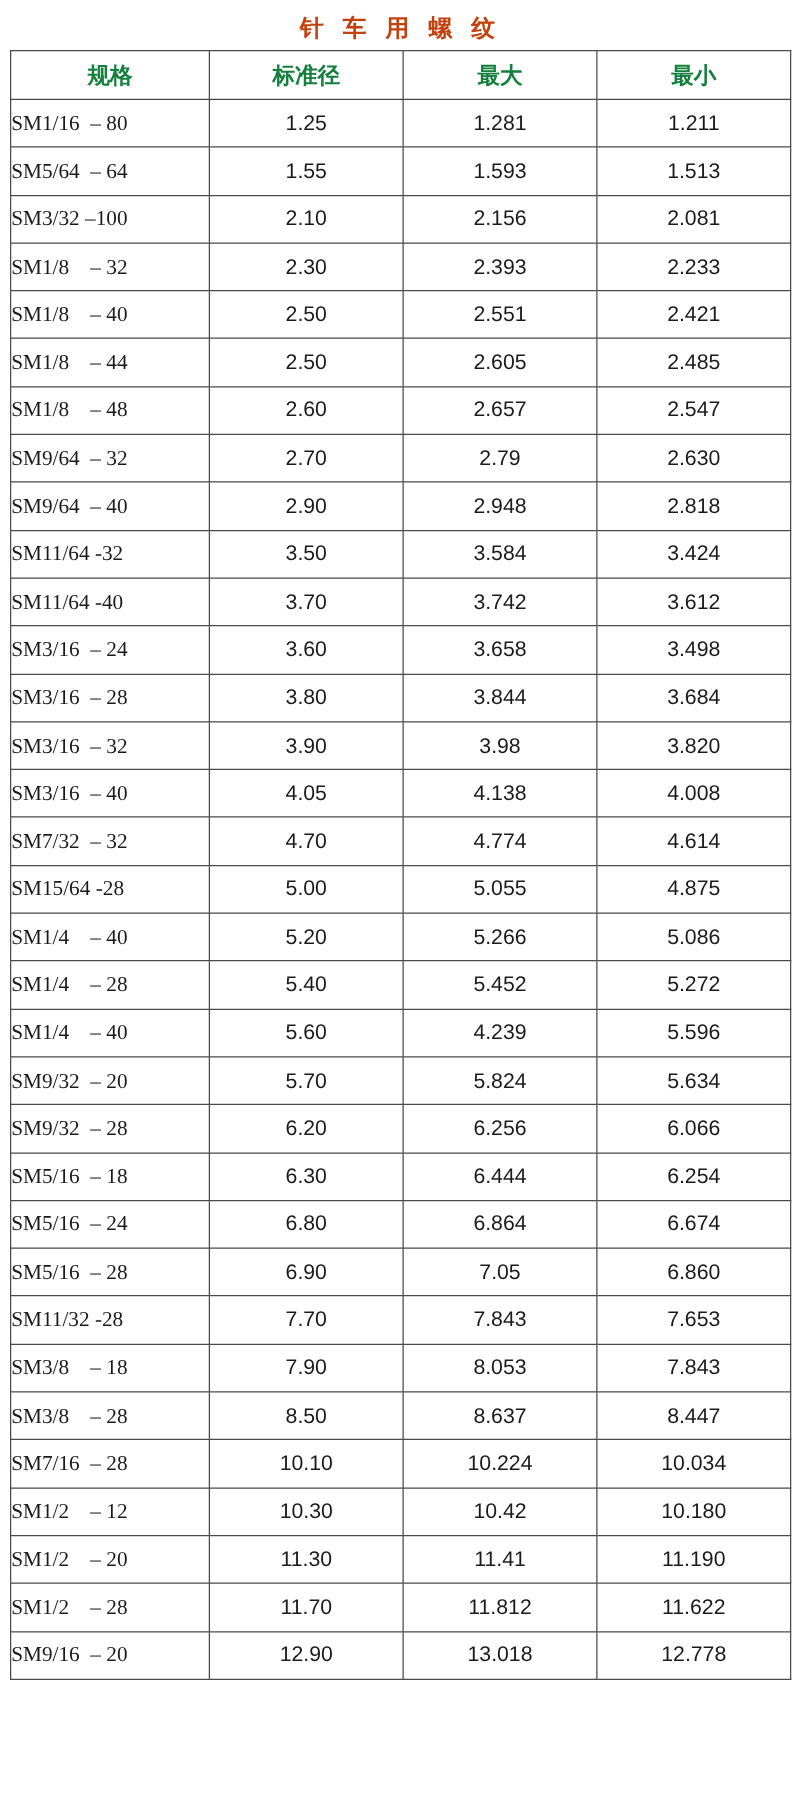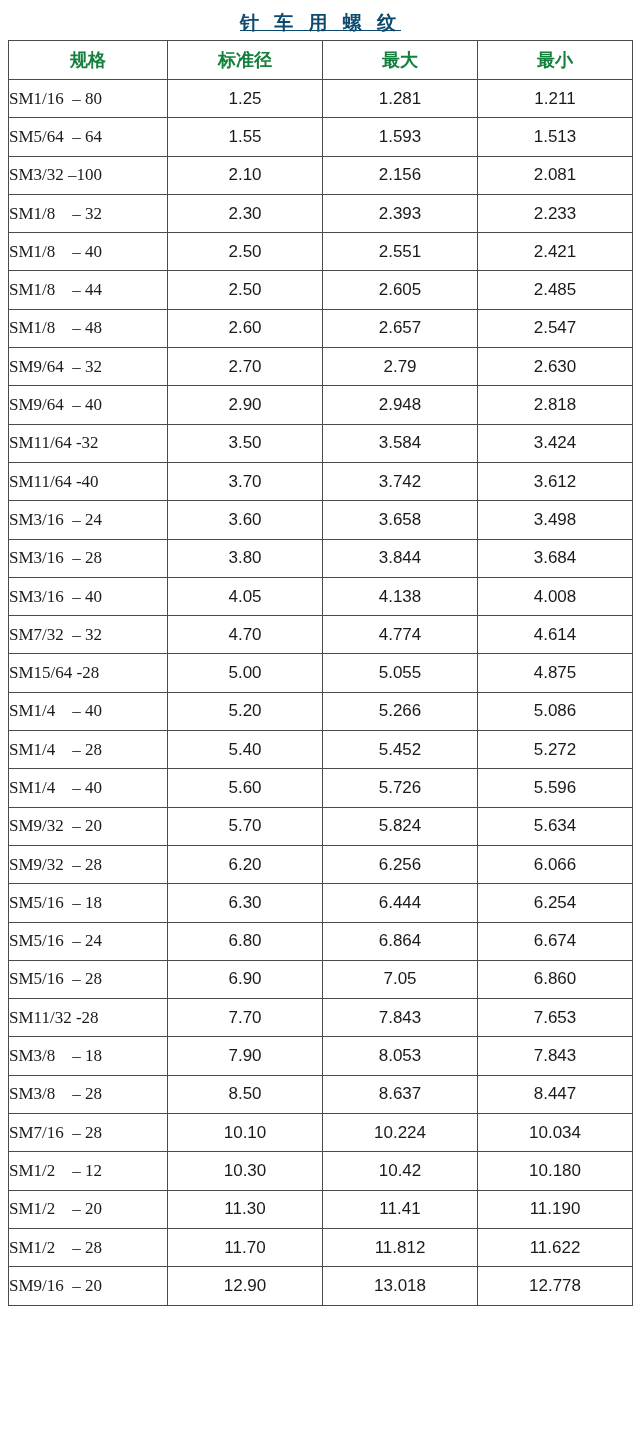--- a/index.html
+++ b/index.html
@@ -28,22 +28,21 @@
     margin: 0;
   }
   .title-cell {
     border: none !important;
     height: 34px;
     text-align: center;
     vertical-align: middle;
     font-size: 19px;
     font-weight: bold;
     letter-spacing: 5px;
-    color: #0c4a6e;
-    text-decoration: underline;
+    color: #c2410c;
   }
   .head-cell {
     height: 38px;
     text-align: center;
     vertical-align: middle;
     font-size: 18px;
     font-weight: bold;
     color: #15803d;
     background: #ffffff;
   }
@@ -162,20 +161,26 @@
           <td class="data-cell c-num">3.658</td>
           <td class="data-cell c-num">3.498</td>
         </tr>
         <tr>
           <td class="data-cell c-spec">SM3/16  – 28</td>
           <td class="data-cell c-num">3.80</td>
           <td class="data-cell c-num">3.844</td>
           <td class="data-cell c-num">3.684</td>
         </tr>
         <tr>
+          <td class="data-cell c-spec">SM3/16  – 32</td>
+          <td class="data-cell c-num">3.90</td>
+          <td class="data-cell c-num">3.98</td>
+          <td class="data-cell c-num">3.820</td>
+        </tr>
+        <tr>
           <td class="data-cell c-spec">SM3/16  – 40</td>
           <td class="data-cell c-num">4.05</td>
           <td class="data-cell c-num">4.138</td>
           <td class="data-cell c-num">4.008</td>
         </tr>
         <tr>
           <td class="data-cell c-spec">SM7/32  – 32</td>
           <td class="data-cell c-num">4.70</td>
           <td class="data-cell c-num">4.774</td>
           <td class="data-cell c-num">4.614</td>
@@ -194,21 +199,21 @@
         </tr>
         <tr>
           <td class="data-cell c-spec">SM1/4    – 28</td>
           <td class="data-cell c-num">5.40</td>
           <td class="data-cell c-num">5.452</td>
           <td class="data-cell c-num">5.272</td>
         </tr>
         <tr>
           <td class="data-cell c-spec">SM1/4    – 40</td>
           <td class="data-cell c-num">5.60</td>
-          <td class="data-cell c-num">5.726</td>
+          <td class="data-cell c-num">4.239</td>
           <td class="data-cell c-num">5.596</td>
         </tr>
         <tr>
           <td class="data-cell c-spec">SM9/32  – 20</td>
           <td class="data-cell c-num">5.70</td>
           <td class="data-cell c-num">5.824</td>
           <td class="data-cell c-num">5.634</td>
         </tr>
         <tr>
           <td class="data-cell c-spec">SM9/32  – 28</td>

